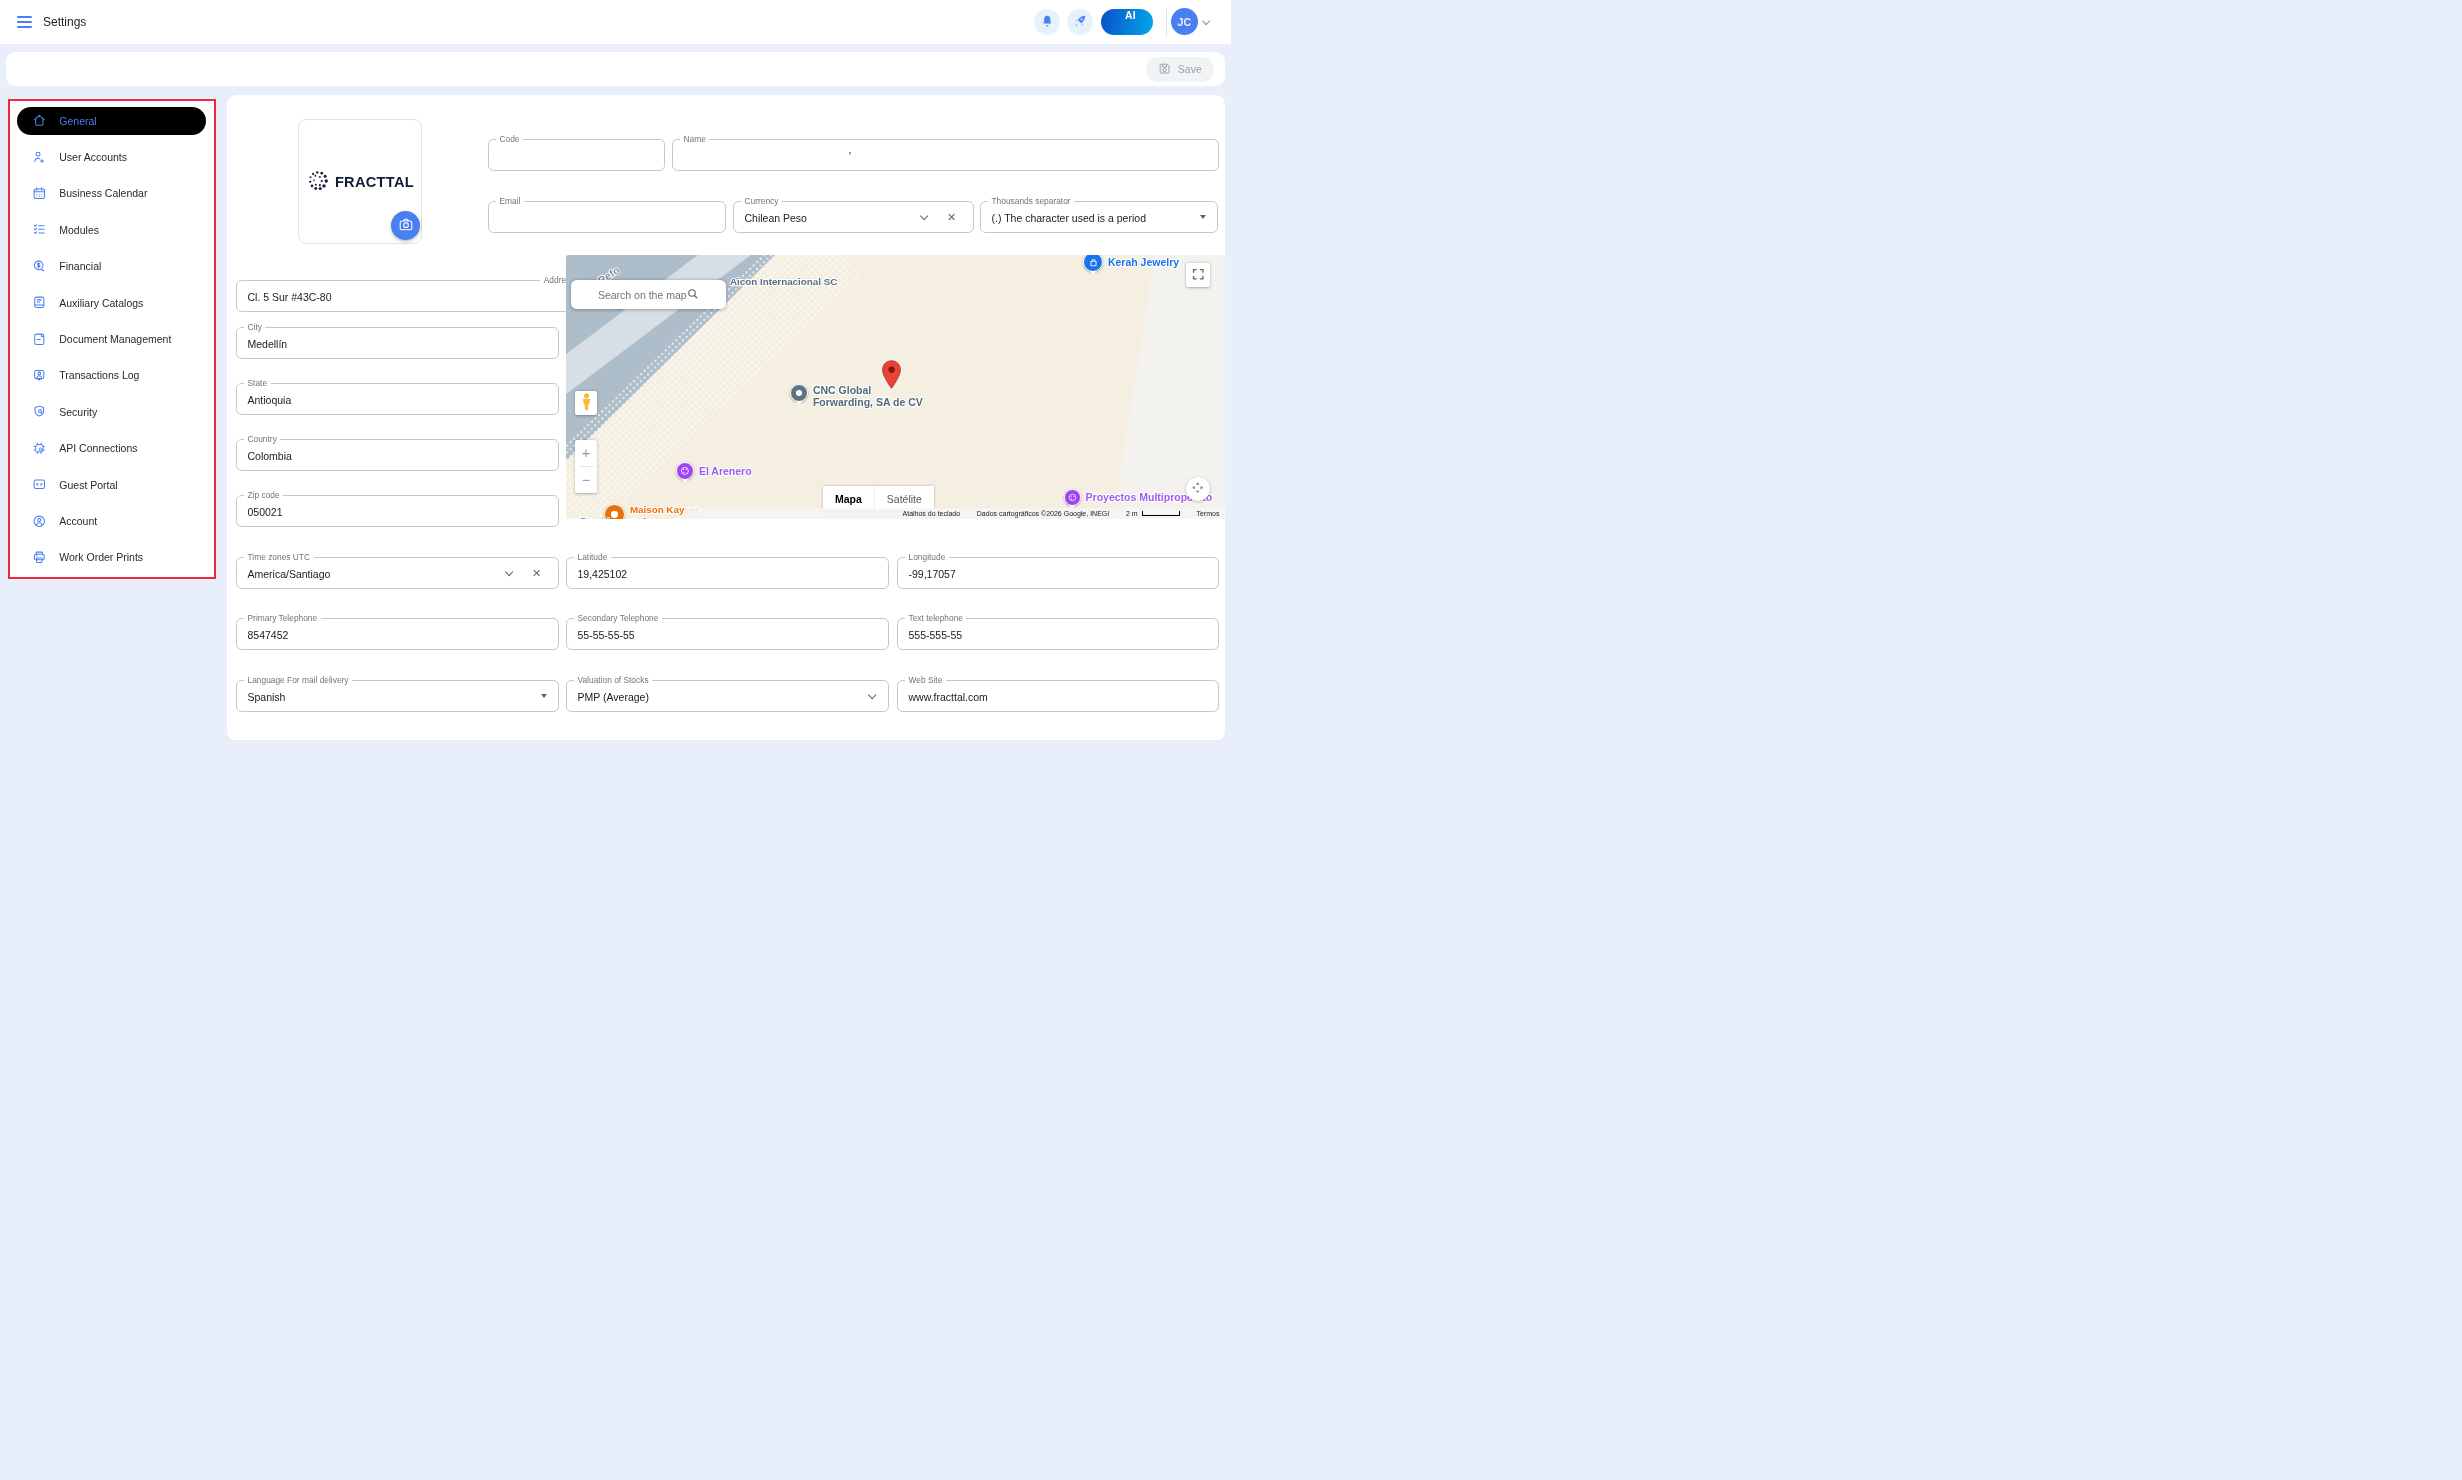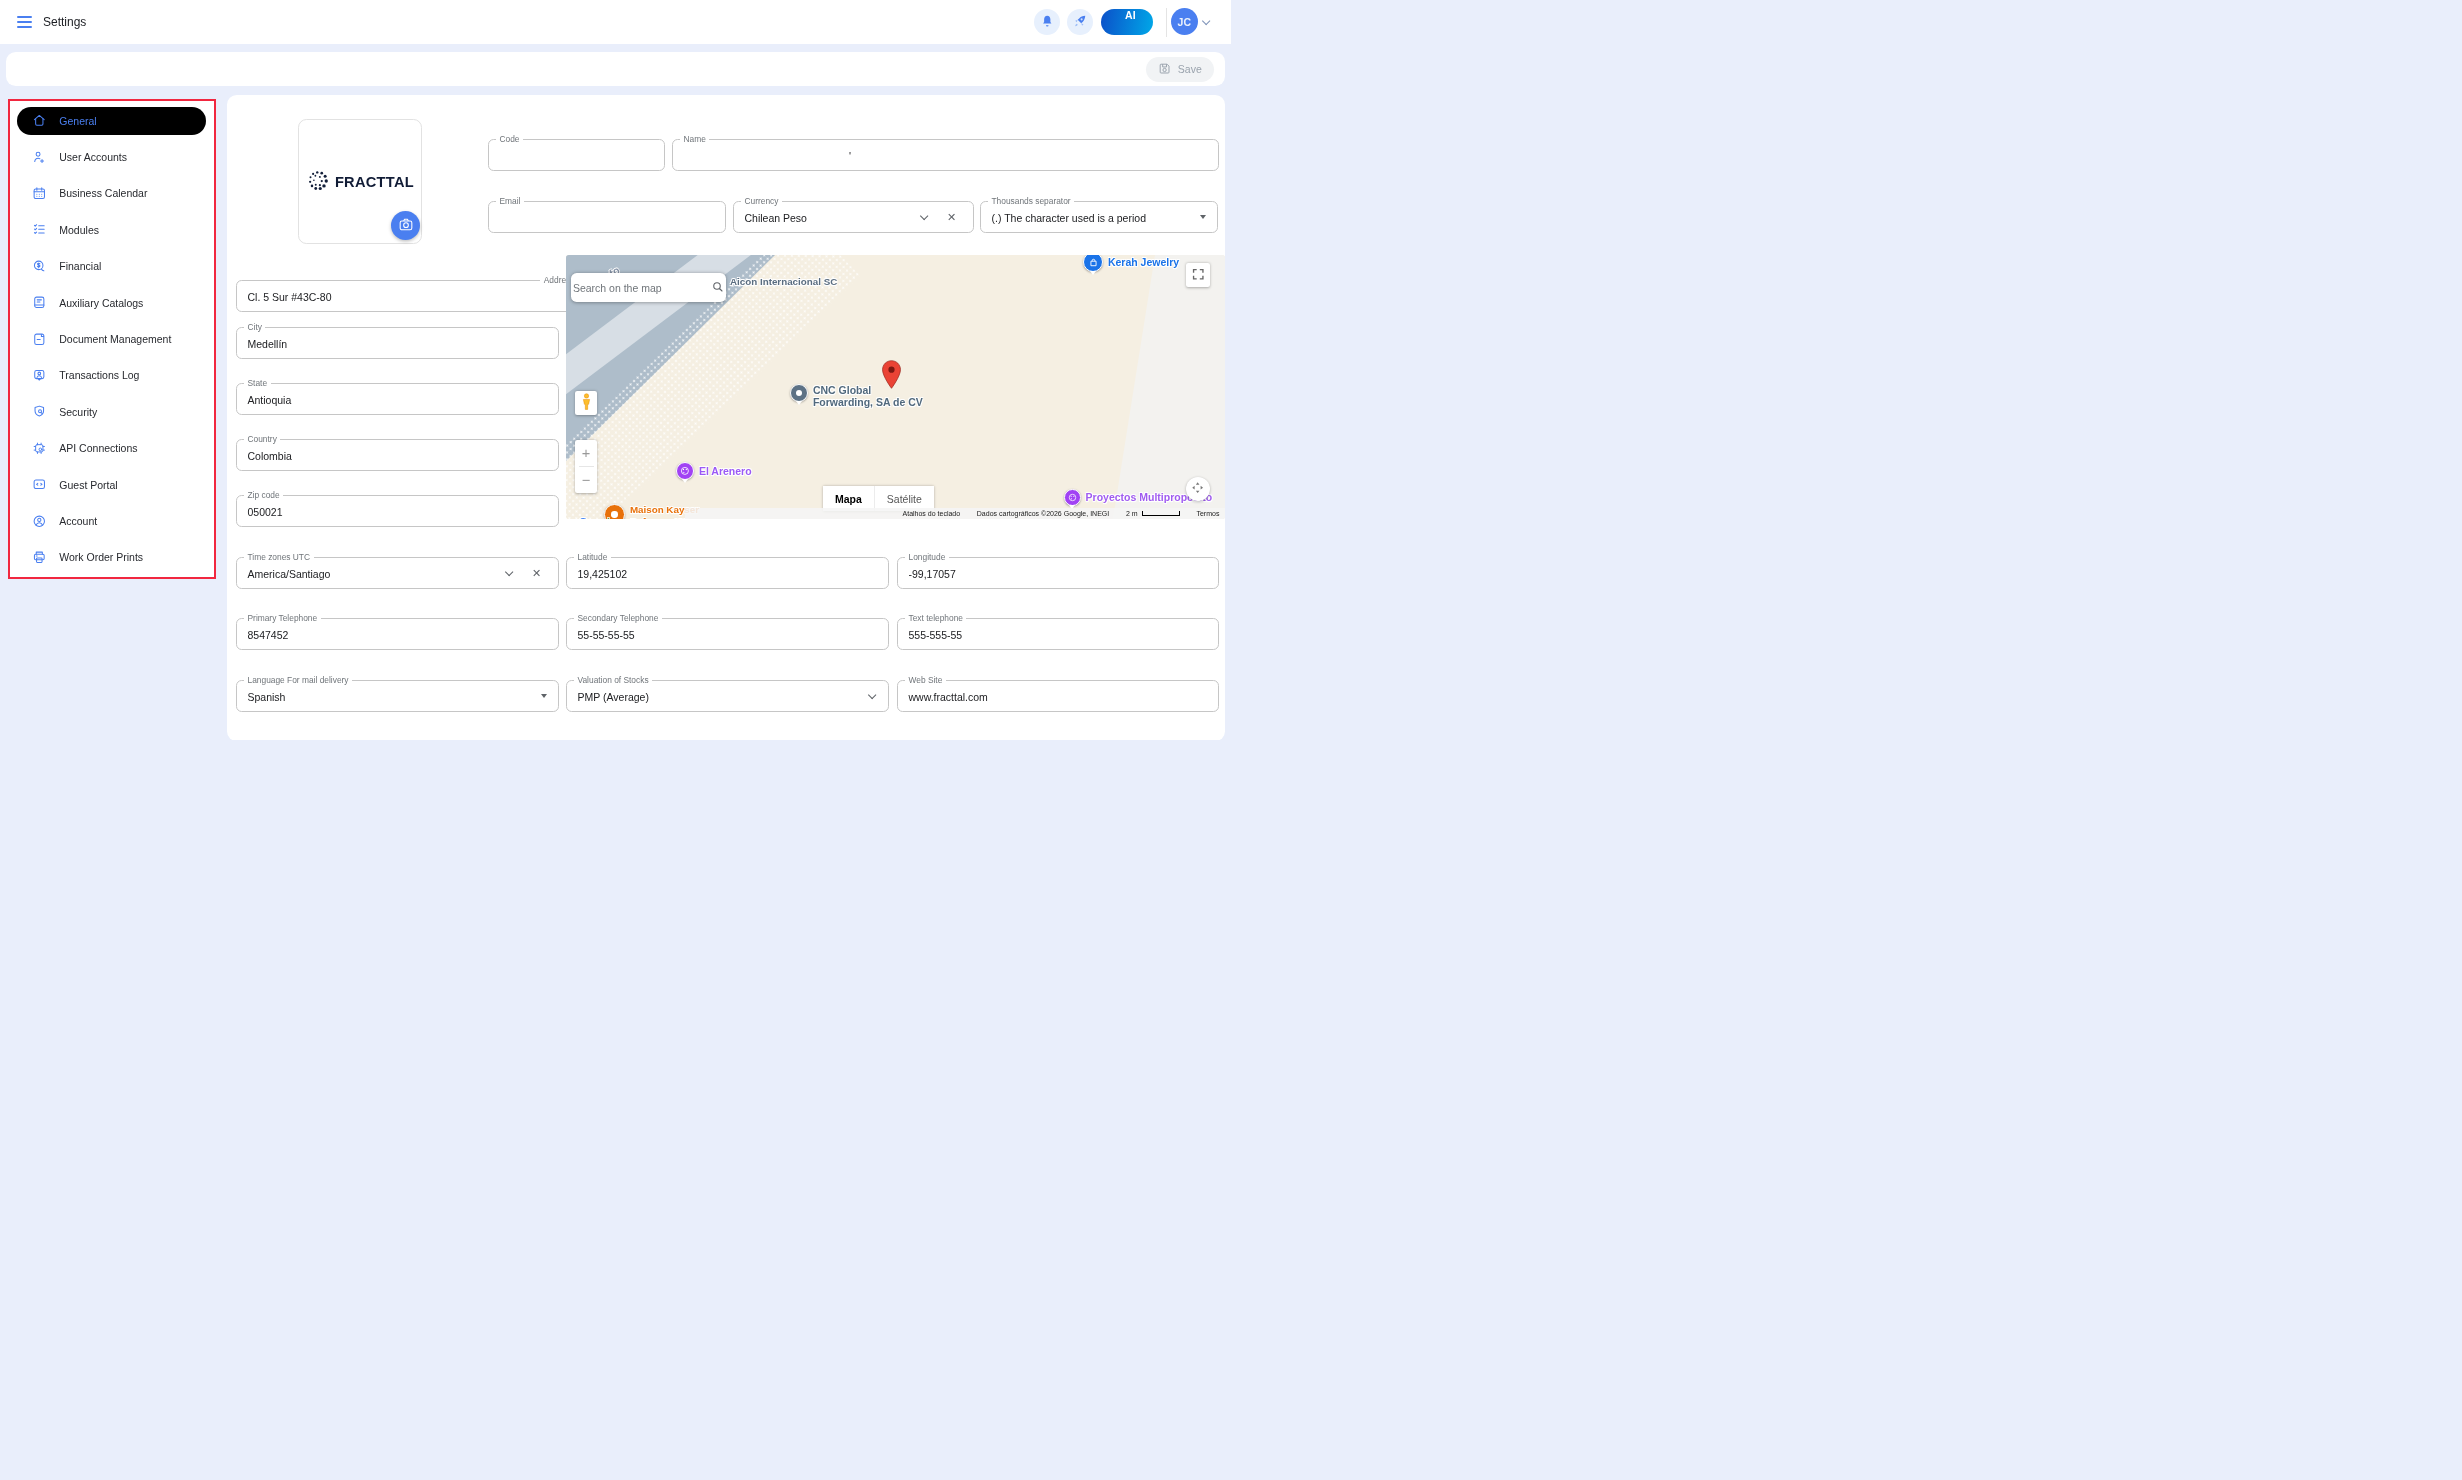--- a/index.html
+++ b/index.html
@@ -100,21 +100,21 @@
   #poi-proyectos .pin { background:#a142f4; width:16.7px; height:16.7px; }
   #poi-proyectos .poi-label { color:#a05cf0; white-space:nowrap; }
   #poi-maison { left:38px; top:249px; z-index:3; }
   #poi-maison .pin { background:#e8710a; width:21px; height:21px; }
   #poi-maison .poi-label { color:#e8710a; font-size:9.8px; line-height:12px; }
   #poi-partial { position:absolute; left:282px; top:245px; color:#4a7cf0; font-weight:700; font-size:10.5px; z-index:1;
     text-shadow:-0.7px -0.7px 0 #fff,0.7px -0.7px 0 #fff,-0.7px 0.7px 0 #fff,0.7px 0.7px 0 #fff; }
 
   .red-marker { position:absolute; left:315px; top:105px; z-index:3; cursor:pointer; }
 
-  .map-search { position:absolute; left:4.9px; top:18px; width:155px; height:29px; background:#fff; border-radius:5.6px; box-shadow:0 0.7px 3.5px rgba(0,0,0,.3); display:flex; align-items:center; padding:0 2px; z-index:6; }
+  .map-search { position:absolute; left:4.9px; top:25px; width:155px; height:29px; background:#fff; border-radius:5.6px; box-shadow:0 0.7px 3.5px rgba(0,0,0,.3); display:flex; align-items:center; padding:0 27px; z-index:6; }
   .map-search-text { font-size:10.5px; color:#70757a; flex:1; }
   .fullscreen-btn { position:absolute; left:620px; top:8.4px; width:24px; height:24px; background:#fff; border-radius:2.1px; box-shadow:0 0.7px 2.8px rgba(0,0,0,.3); display:flex; align-items:center; justify-content:center; z-index:6; cursor:pointer; }
   .pegman-btn { position:absolute; left:9px; top:136px; width:22px; height:24px; background:#fff; border-radius:2.1px; box-shadow:0 0.7px 2.8px rgba(0,0,0,.3); display:flex; align-items:center; justify-content:center; z-index:6; cursor:pointer; }
   .zoomctl { position:absolute; left:9px; top:185px; width:22px; height:53px; background:#fff; border-radius:2.1px; box-shadow:0 0.7px 2.8px rgba(0,0,0,.3); display:flex; flex-direction:column; z-index:6; }
   .zbtn { height:26px; display:flex; align-items:center; justify-content:center; font-size:14.6px; color:#999; cursor:pointer; }
   .zdiv { height:0.7px; background:#e6e6e6; margin:0 3.5px; }
   .maptype { position:absolute; left:257px; top:231px; display:flex; box-shadow:0 0.7px 2.8px rgba(0,0,0,.3); border-radius:1.4px; z-index:4; }
   .mt-btn { height:25px; padding:0 12px; background:#fff; font-size:10.5px; display:flex; align-items:center; cursor:pointer; }
   .mt-map { font-weight:700; color:#000; }
   .mt-sat { color:#565656; border-left:0.7px solid #ececec; }

